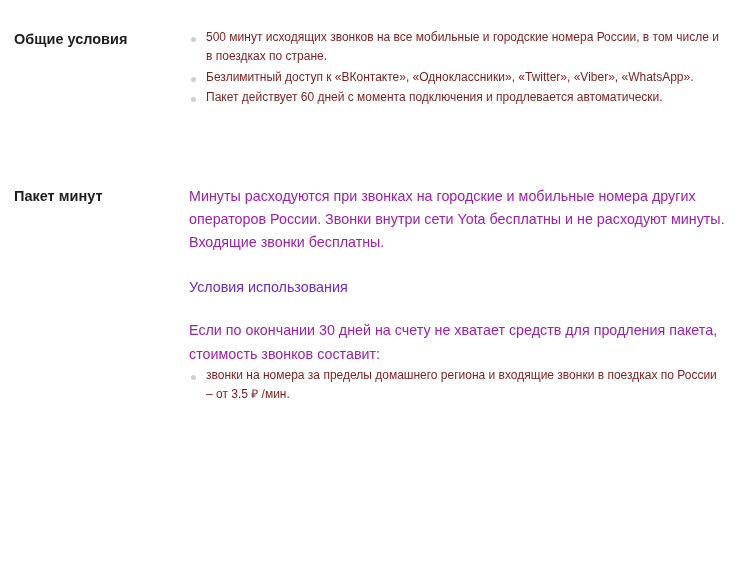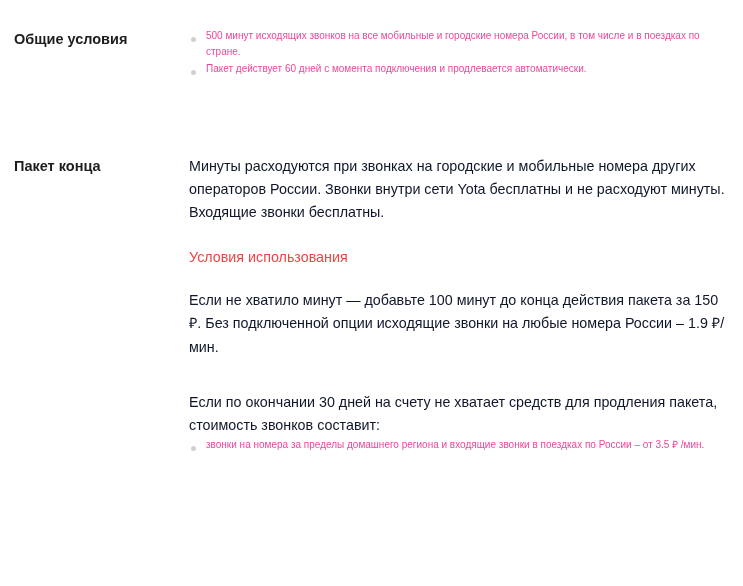--- a/index.html
+++ b/index.html
@@ -39,78 +39,78 @@
     min-width: 0;
   }
   ul.bullets {
     list-style: none;
     margin: 0;
     padding: 0;
   }
   ul.bullets li {
     position: relative;
     padding-left: 17px;
-    font-size: 10px;
+    font-size: 12px;
     line-height: 1.62;
-    color: #ec4899;
+    color: #7f1d1d;
     margin: 0 0 1px 0;
   }
   ul.bullets li::before {
     content: "";
     position: absolute;
     left: 2px;
     top: 9px;
     width: 5px;
     height: 5px;
     border-radius: 50%;
     background: #cfcfcf;
   }
   .para {
     font-size: 14.3px;
     line-height: 1.62;
-    color: #0f172a;
+    color: #a21caf;
     margin: 0;
   }
   .para + .para {
     margin-top: 32px;
   }
   .subtle-heading {
     font-size: 14.3px;
     line-height: 1.62;
-    color: #ef4444;
+    color: #6d28d9;
     margin: 22px 0 20px 0;
   }
   .spacer-1 { height: 76px; }
   .list-after-para {
     margin-top: 2px;
   }
 </style>
 </head>
 <body>
 
 <div class="page">
 
   <div class="section">
     <div class="section-label">Общие условия</div>
     <div class="section-body">
       <ul class="bullets">
         <li>500 минут исходящих звонков на все мобильные и городские номера России, в том числе и в поездках по стране.</li>
+        <li>Безлимитный доступ к «ВКонтакте», «Одноклассники», «Twitter», «Viber», «WhatsApp».</li>
         <li>Пакет действует 60 дней с момента подключения и продлевается автоматически.</li>
       </ul>
     </div>
   </div>
 
   <div class="spacer-1"></div>
 
   <div class="section">
-    <div class="section-label">Пакет конца</div>
+    <div class="section-label">Пакет минут</div>
     <div class="section-body">
       <p class="para">Минуты расходуются при звонках на городские и мобильные номера других операторов России. Звонки внутри сети Yota бесплатны и не расходуют минуты. Входящие звонки бесплатны.</p>
       <div class="subtle-heading">Условия использования</div>
-      <p class="para">Если не хватило минут — добавьте 100 минут до конца действия пакета за 150 ₽. Без подключенной опции исходящие звонки на любые номера России – 1.9 ₽/мин.</p>
       <p class="para">Если по окончании 30 дней на счету не хватает средств для продления пакета, стоимость звонков составит:</p>
       <ul class="bullets list-after-para">
         <li>звонки на номера за пределы домашнего региона и входящие звонки в поездках по России – от 3.5 ₽ /мин.</li>
       </ul>
     </div>
   </div>
 
 </div>
 
 </body></html>

